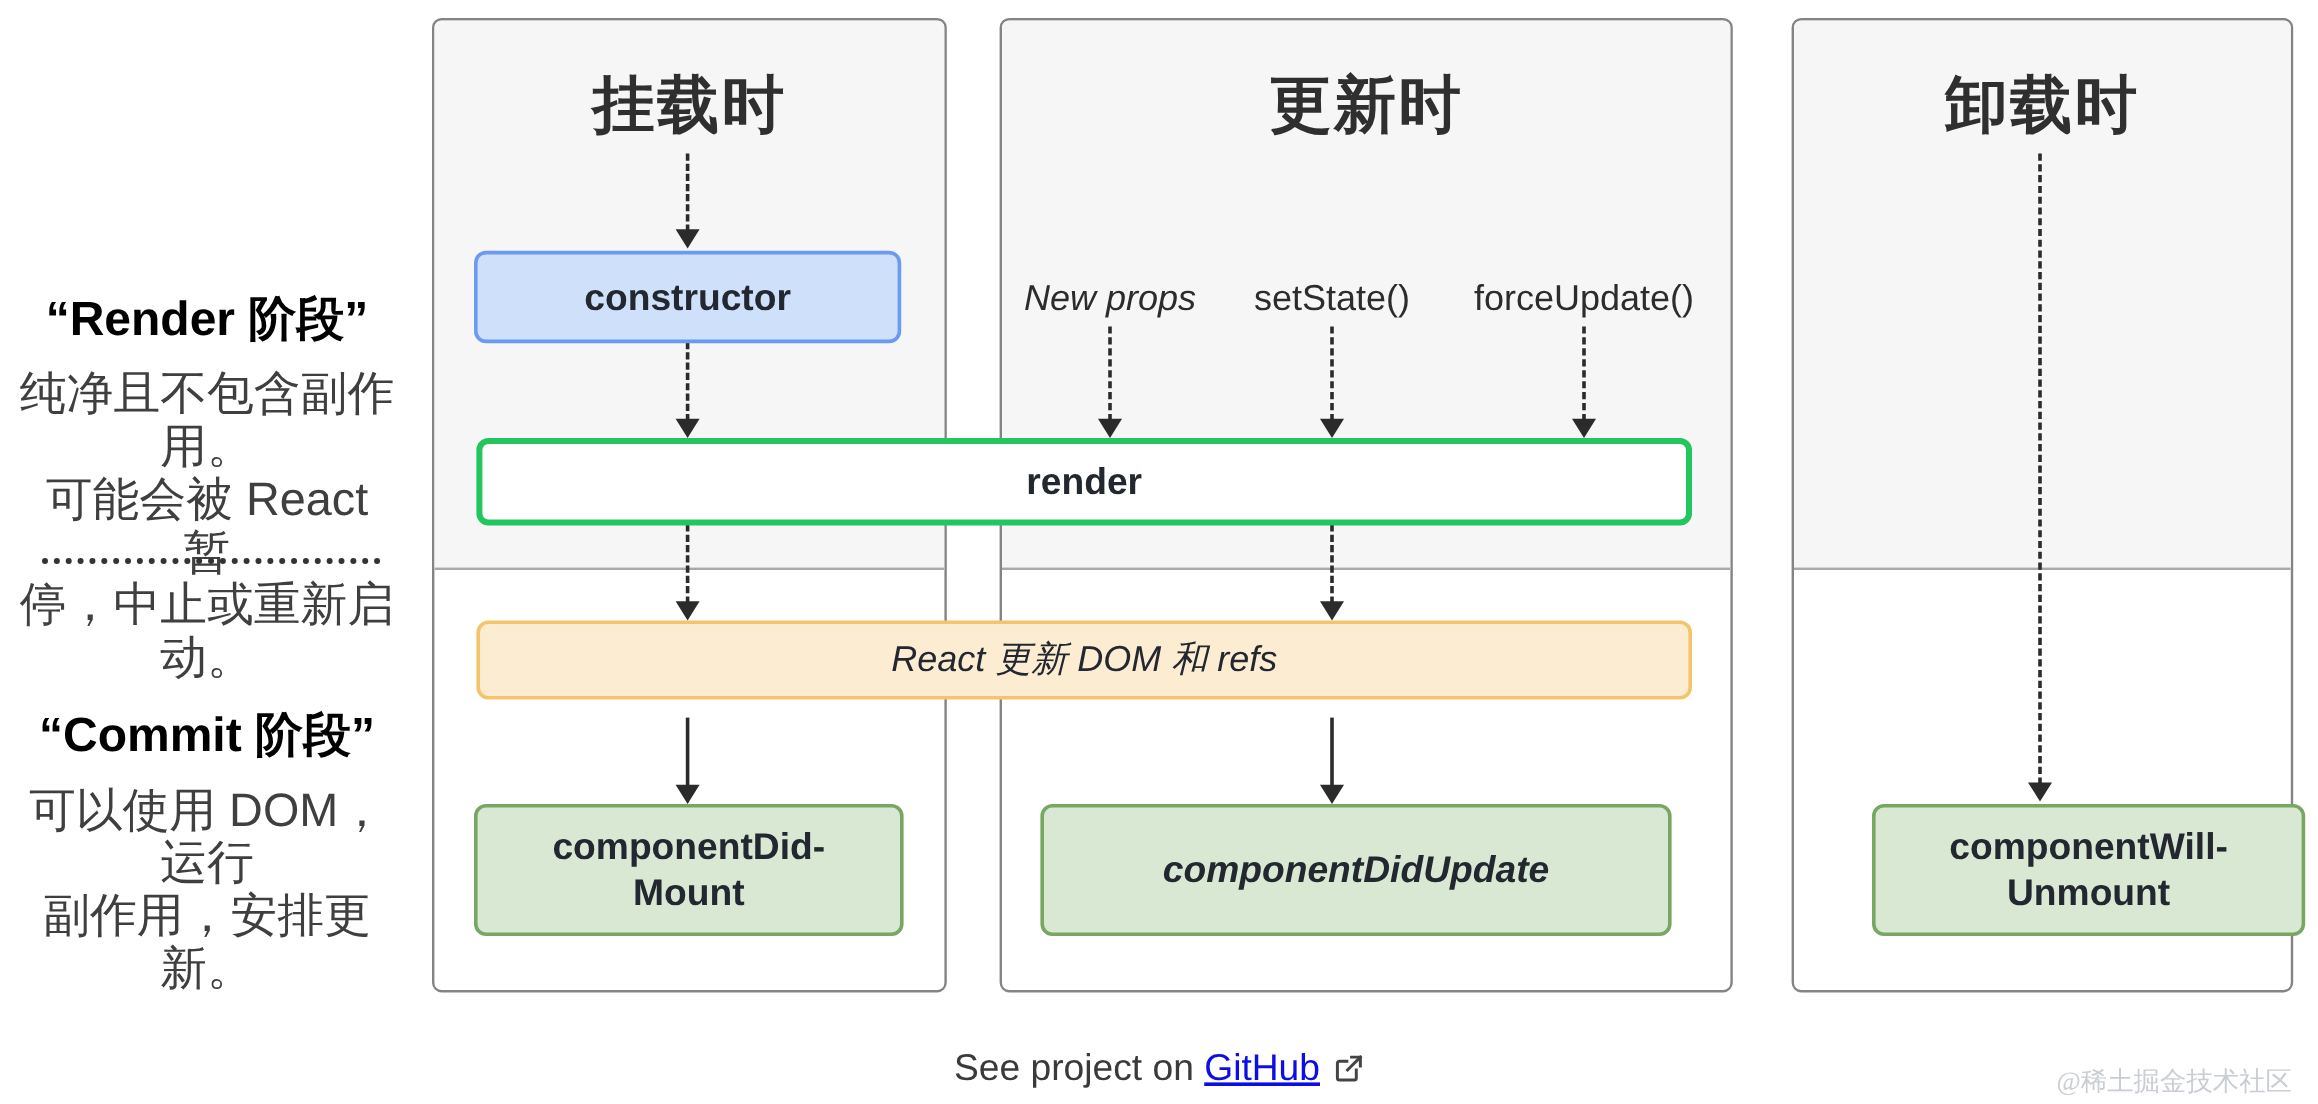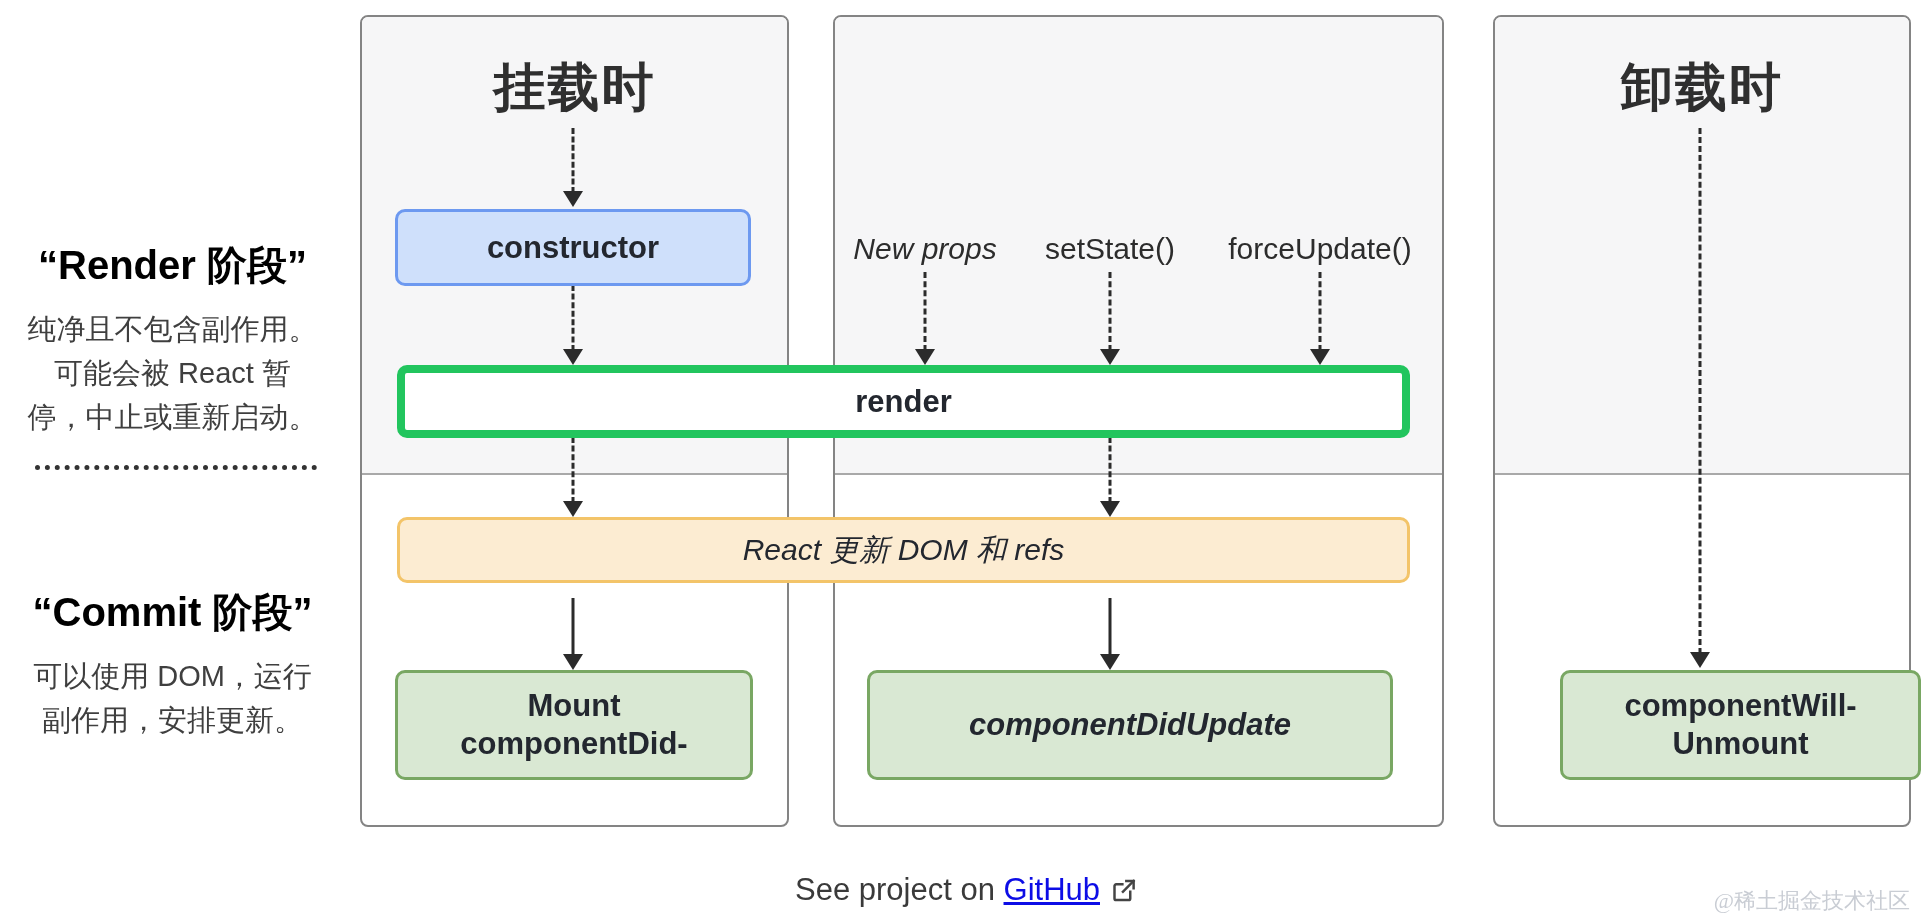--- a/index.html
+++ b/index.html
@@ -21,35 +21,35 @@
     position:absolute;left:0;right:0;top:0;height:456px;
     background:#f6f6f7;border-bottom:2px solid #a9a9a9;
   }
   .col .title{
     position:absolute;left:0;right:0;top:36px;text-align:center;
     font-size:52px;font-weight:600;color:#2f2f2f;letter-spacing:2px;
   }
   
   .side-block{position:absolute;left:15px;width:315px;text-align:center;}
   .side-title{font-size:40px;font-weight:bold;color:#000000;margin-bottom:14px;}
-  .side-desc{font-size:29px;line-height:44px;color:#3f3f3f;}
+  .side-desc{font-size:39px;line-height:44px;color:#3f3f3f;}
   .block-render{top:238px;}
   .block-commit{top:585px;}
   .phase-divider{
     position:absolute;left:35px;top:465px;width:282px;height:0;
     border-top:5px dotted #333333;
   }
   
   .node{
     position:absolute;z-index:10;display:flex;align-items:center;justify-content:center;
     border-radius:10px;font-weight:bold;font-size:31px;color:#23272f;
     box-sizing:border-box;text-align:center;line-height:38px;
   }
   .node-blue{background:#cfe0fb;border:3px solid #6d99f0;}
-  .node-white{background:#ffffff;border:8px solid #22c55e;}
+  .node-white{background:#ffffff;border:5px solid #22c55e;}
   .node-orange{background:#fcecd2;border:3px solid #f3c469;font-weight:normal;font-style:italic;font-size:30px;}
   .node-green{background:#d9e8d3;border:3px solid #79a763;}
   .n-constructor{left:395px;top:209px;width:356px;height:77px;}
   .n-render{left:397px;top:365px;width:1013px;height:73px;}
   .n-react-updates{left:397px;top:517px;width:1013px;height:66px;}
   .n-cdm{left:395px;top:670px;width:358px;height:110px;}
   .n-cdu{left:867px;top:670px;width:526px;height:110px;font-style:italic;}
   .n-cwu{left:1560px;top:670px;width:361px;height:110px;}
   
   .trigger{
@@ -115,20 +115,21 @@
   </div>
 </div>
 
 <div class="col col-1">
   <div class="grayzone"></div>
   <div class="title">挂载时</div>
 </div>
 
 <div class="col col-2">
   <div class="grayzone"></div>
+  <div class="title">更新时</div>
 </div>
 
 <div class="col col-3">
   <div class="grayzone"></div>
   <div class="title">卸载时</div>
 </div>
 
 <div class="trigger t-newprops">New props</div>
 <div class="trigger t-setstate">setState()</div>
 <div class="trigger t-forceupdate">forceUpdate()</div>
@@ -172,22 +173,22 @@
 <div class="arrow a10">
     <div class="line"></div>
     <div class="head"></div>
   </div>
 
 <div class="node node-blue n-constructor">constructor</div>
 <div class="node node-white n-render">render</div>
 <div class="node node-orange n-react-updates">React 更新 DOM 和 refs</div>
 <div class="node node-green n-cdm">
   <div>
+    <div>componentDid-</div>
     <div>Mount</div>
-    <div>componentDid-</div>
   </div>
 </div>
 <div class="node node-green n-cdu">componentDidUpdate</div>
 <div class="node node-green n-cwu">
   <div>
     <div>componentWill-</div>
     <div>Unmount</div>
   </div>
 </div>
 

